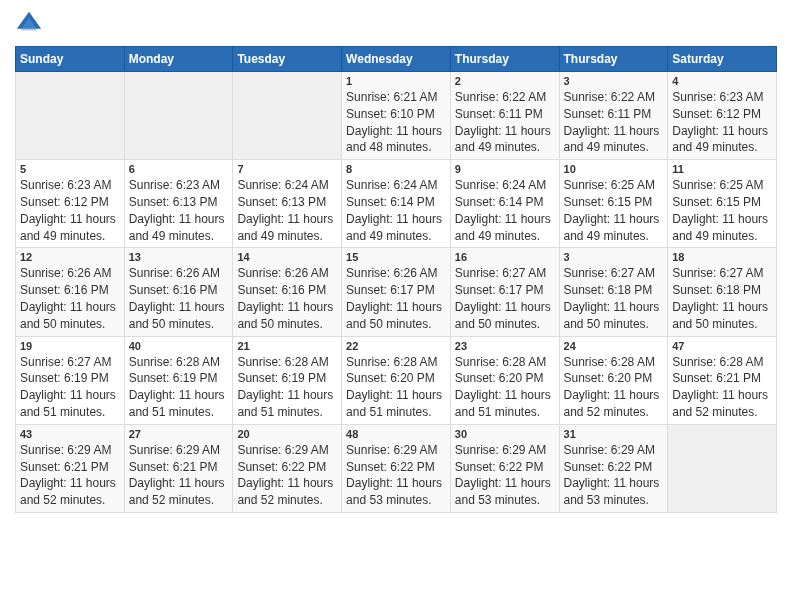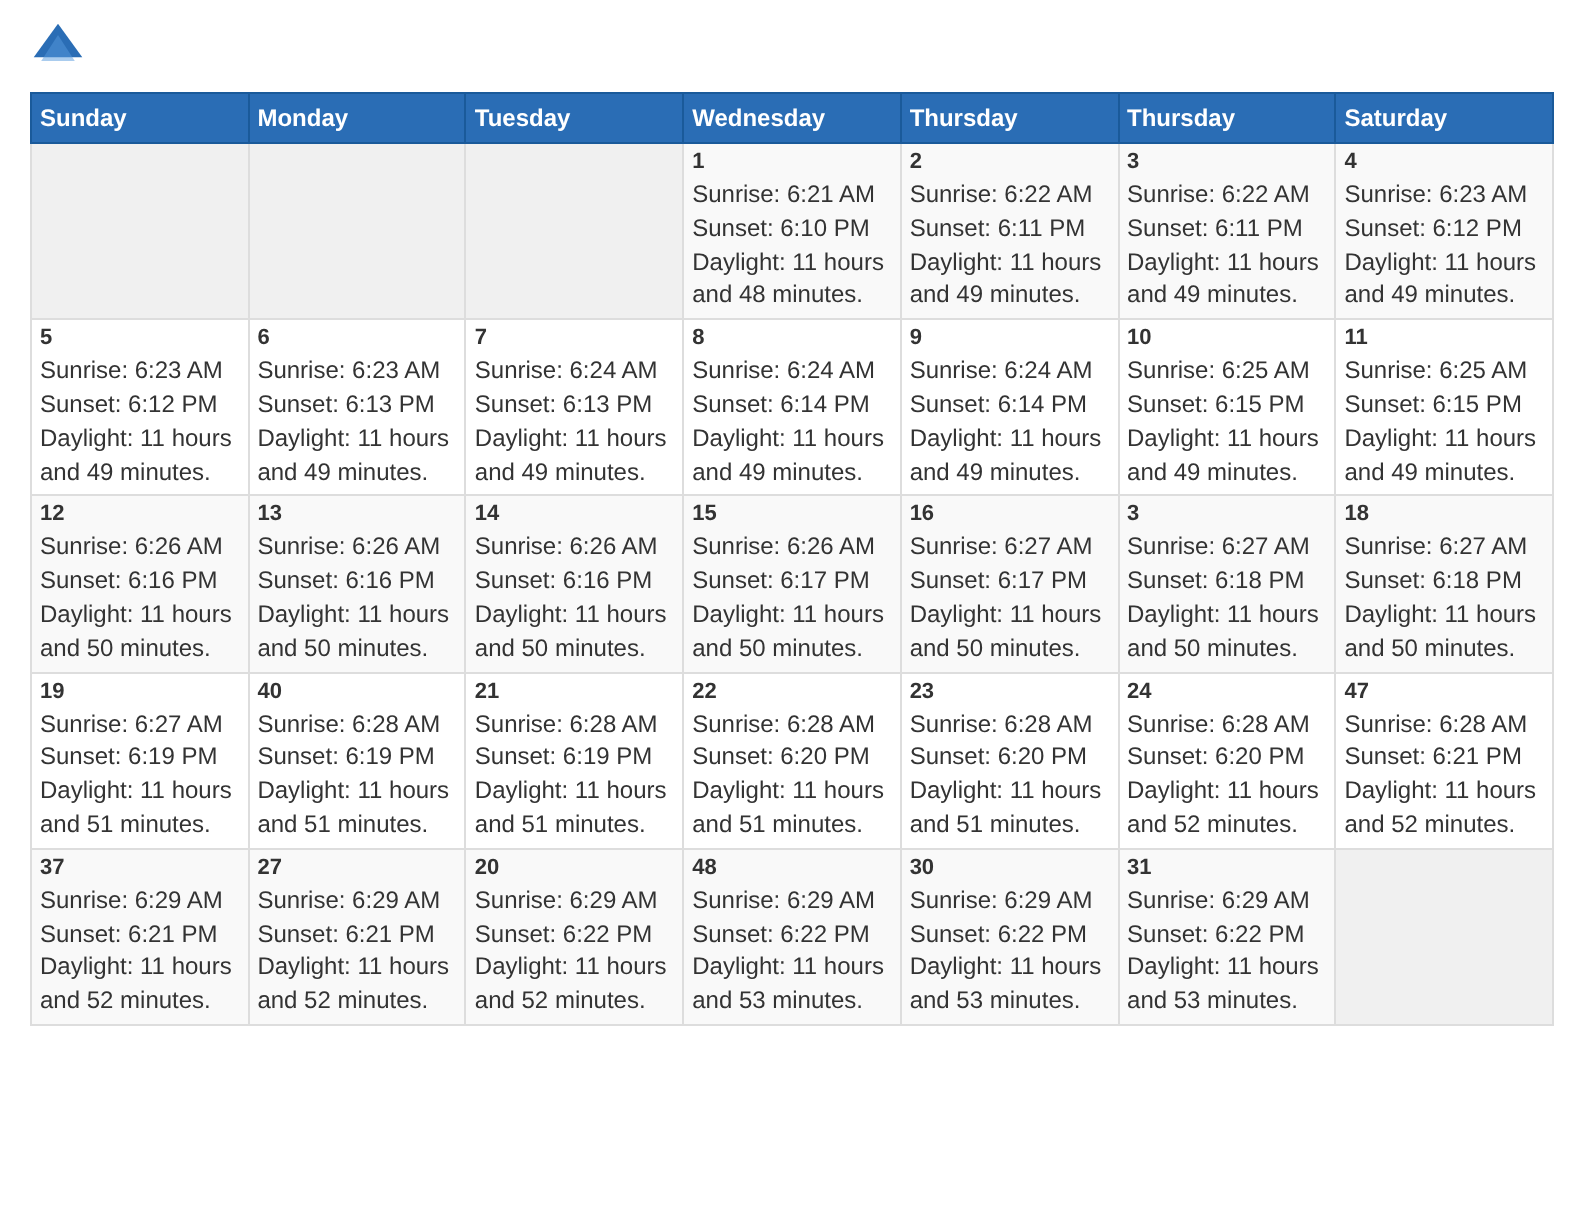--- a/index.html
+++ b/index.html
@@ -242,21 +242,21 @@
             <span class="day-num">24</span>
             <div class="day-info">Sunrise: 6:28 AM<br>Sunset: 6:20 PM<br>Daylight: 11 hours and 52 minutes.</div>
           </td>
           <td>
             <span class="day-num">47</span>
             <div class="day-info">Sunrise: 6:28 AM<br>Sunset: 6:21 PM<br>Daylight: 11 hours and 52 minutes.</div>
           </td>
         </tr>
         <tr>
           <td>
-            <span class="day-num">37</span>
+            <span class="day-num">43</span>
             <div class="day-info">Sunrise: 6:29 AM<br>Sunset: 6:21 PM<br>Daylight: 11 hours and 52 minutes.</div>
           </td>
           <td>
             <span class="day-num">27</span>
             <div class="day-info">Sunrise: 6:29 AM<br>Sunset: 6:21 PM<br>Daylight: 11 hours and 52 minutes.</div>
           </td>
           <td>
             <span class="day-num">20</span>
             <div class="day-info">Sunrise: 6:29 AM<br>Sunset: 6:22 PM<br>Daylight: 11 hours and 52 minutes.</div>
           </td>

